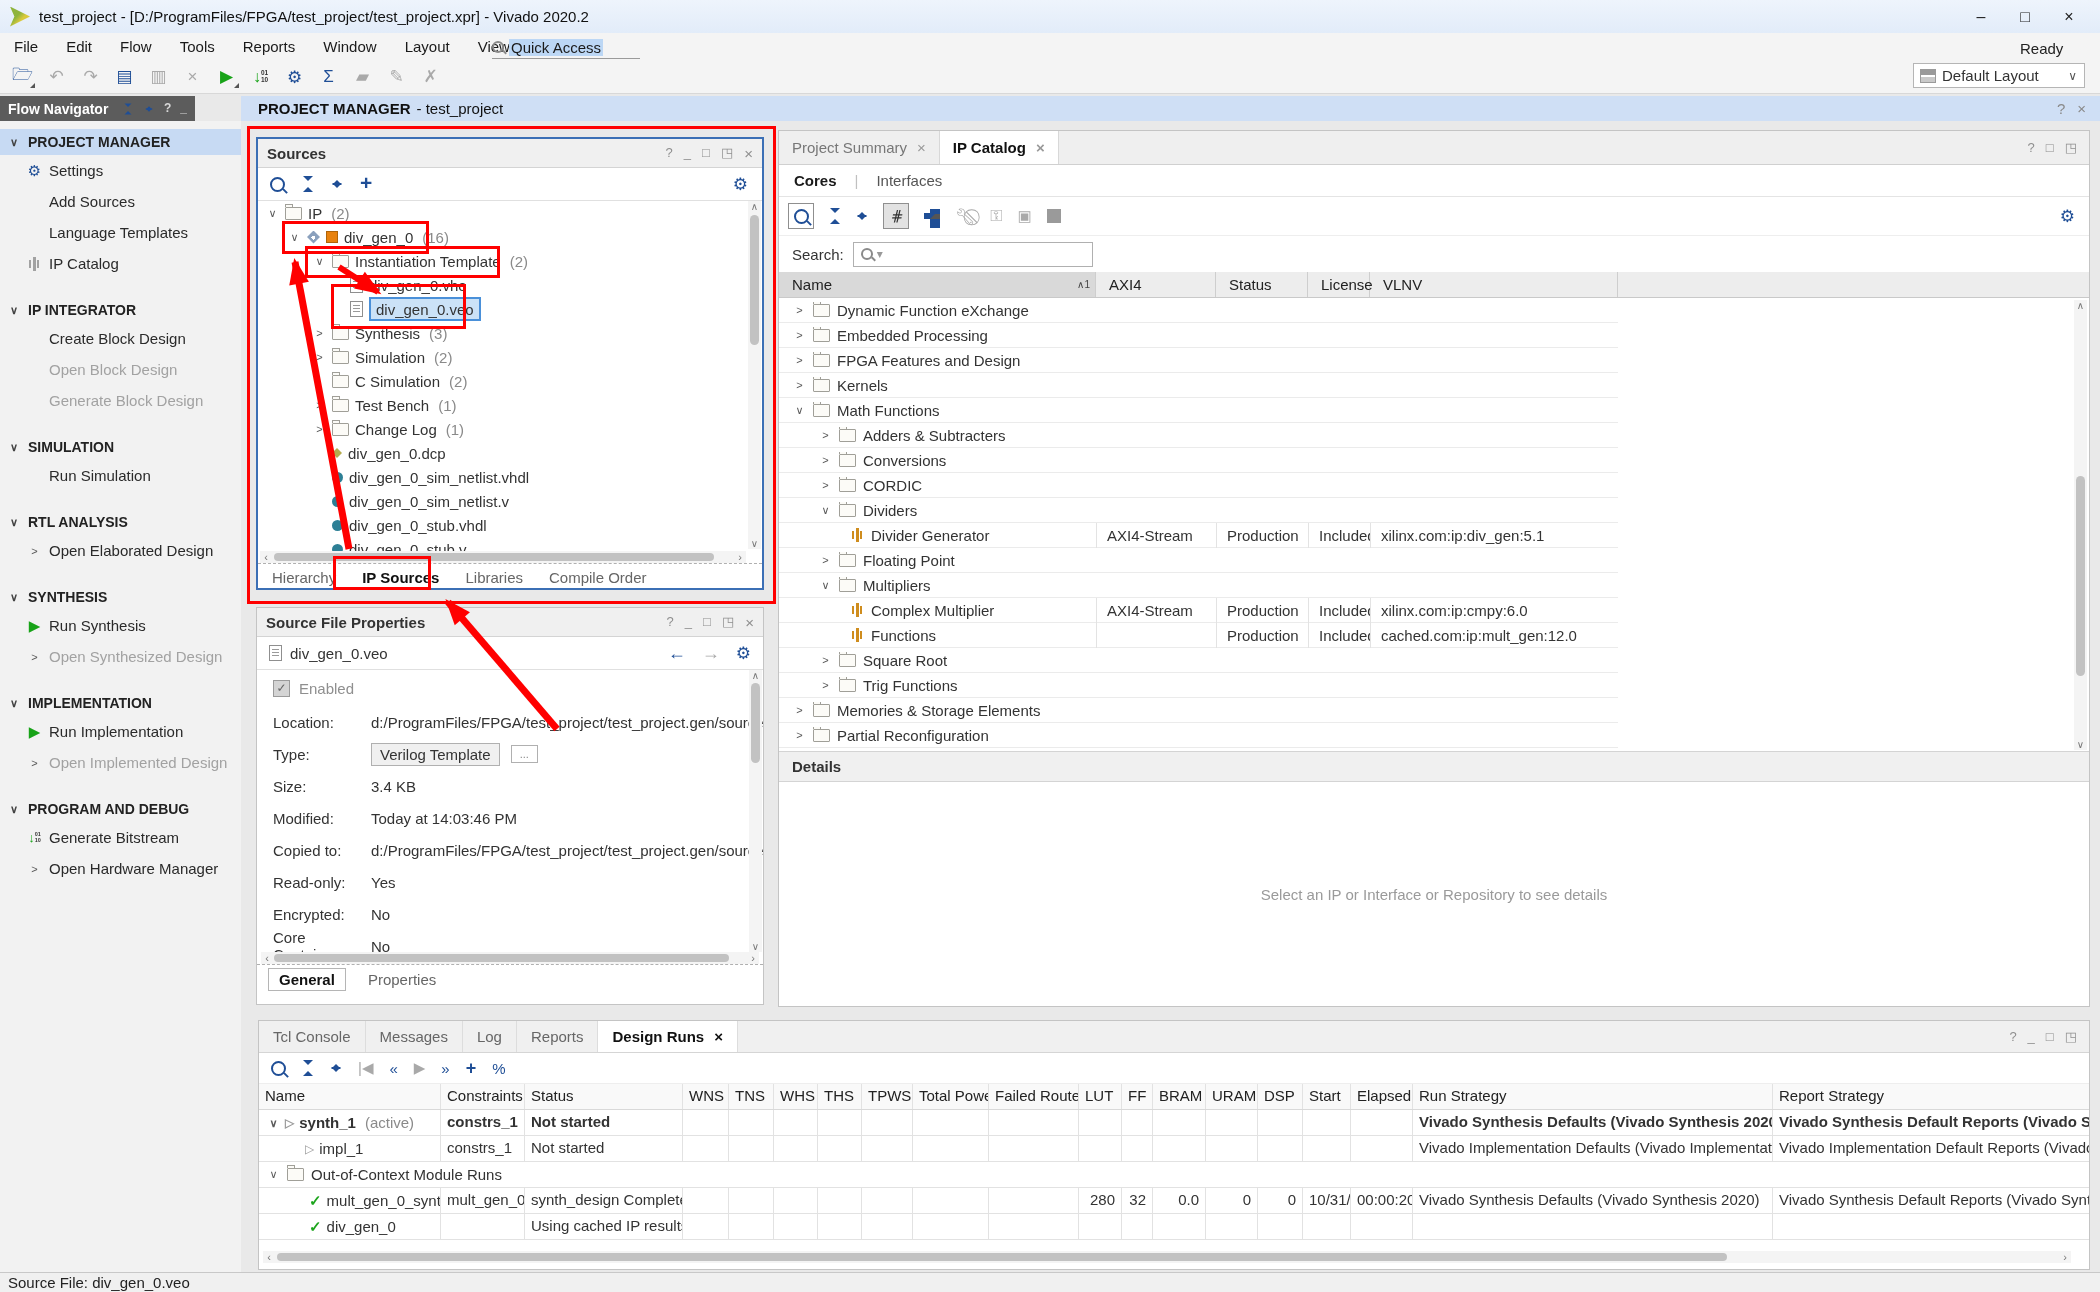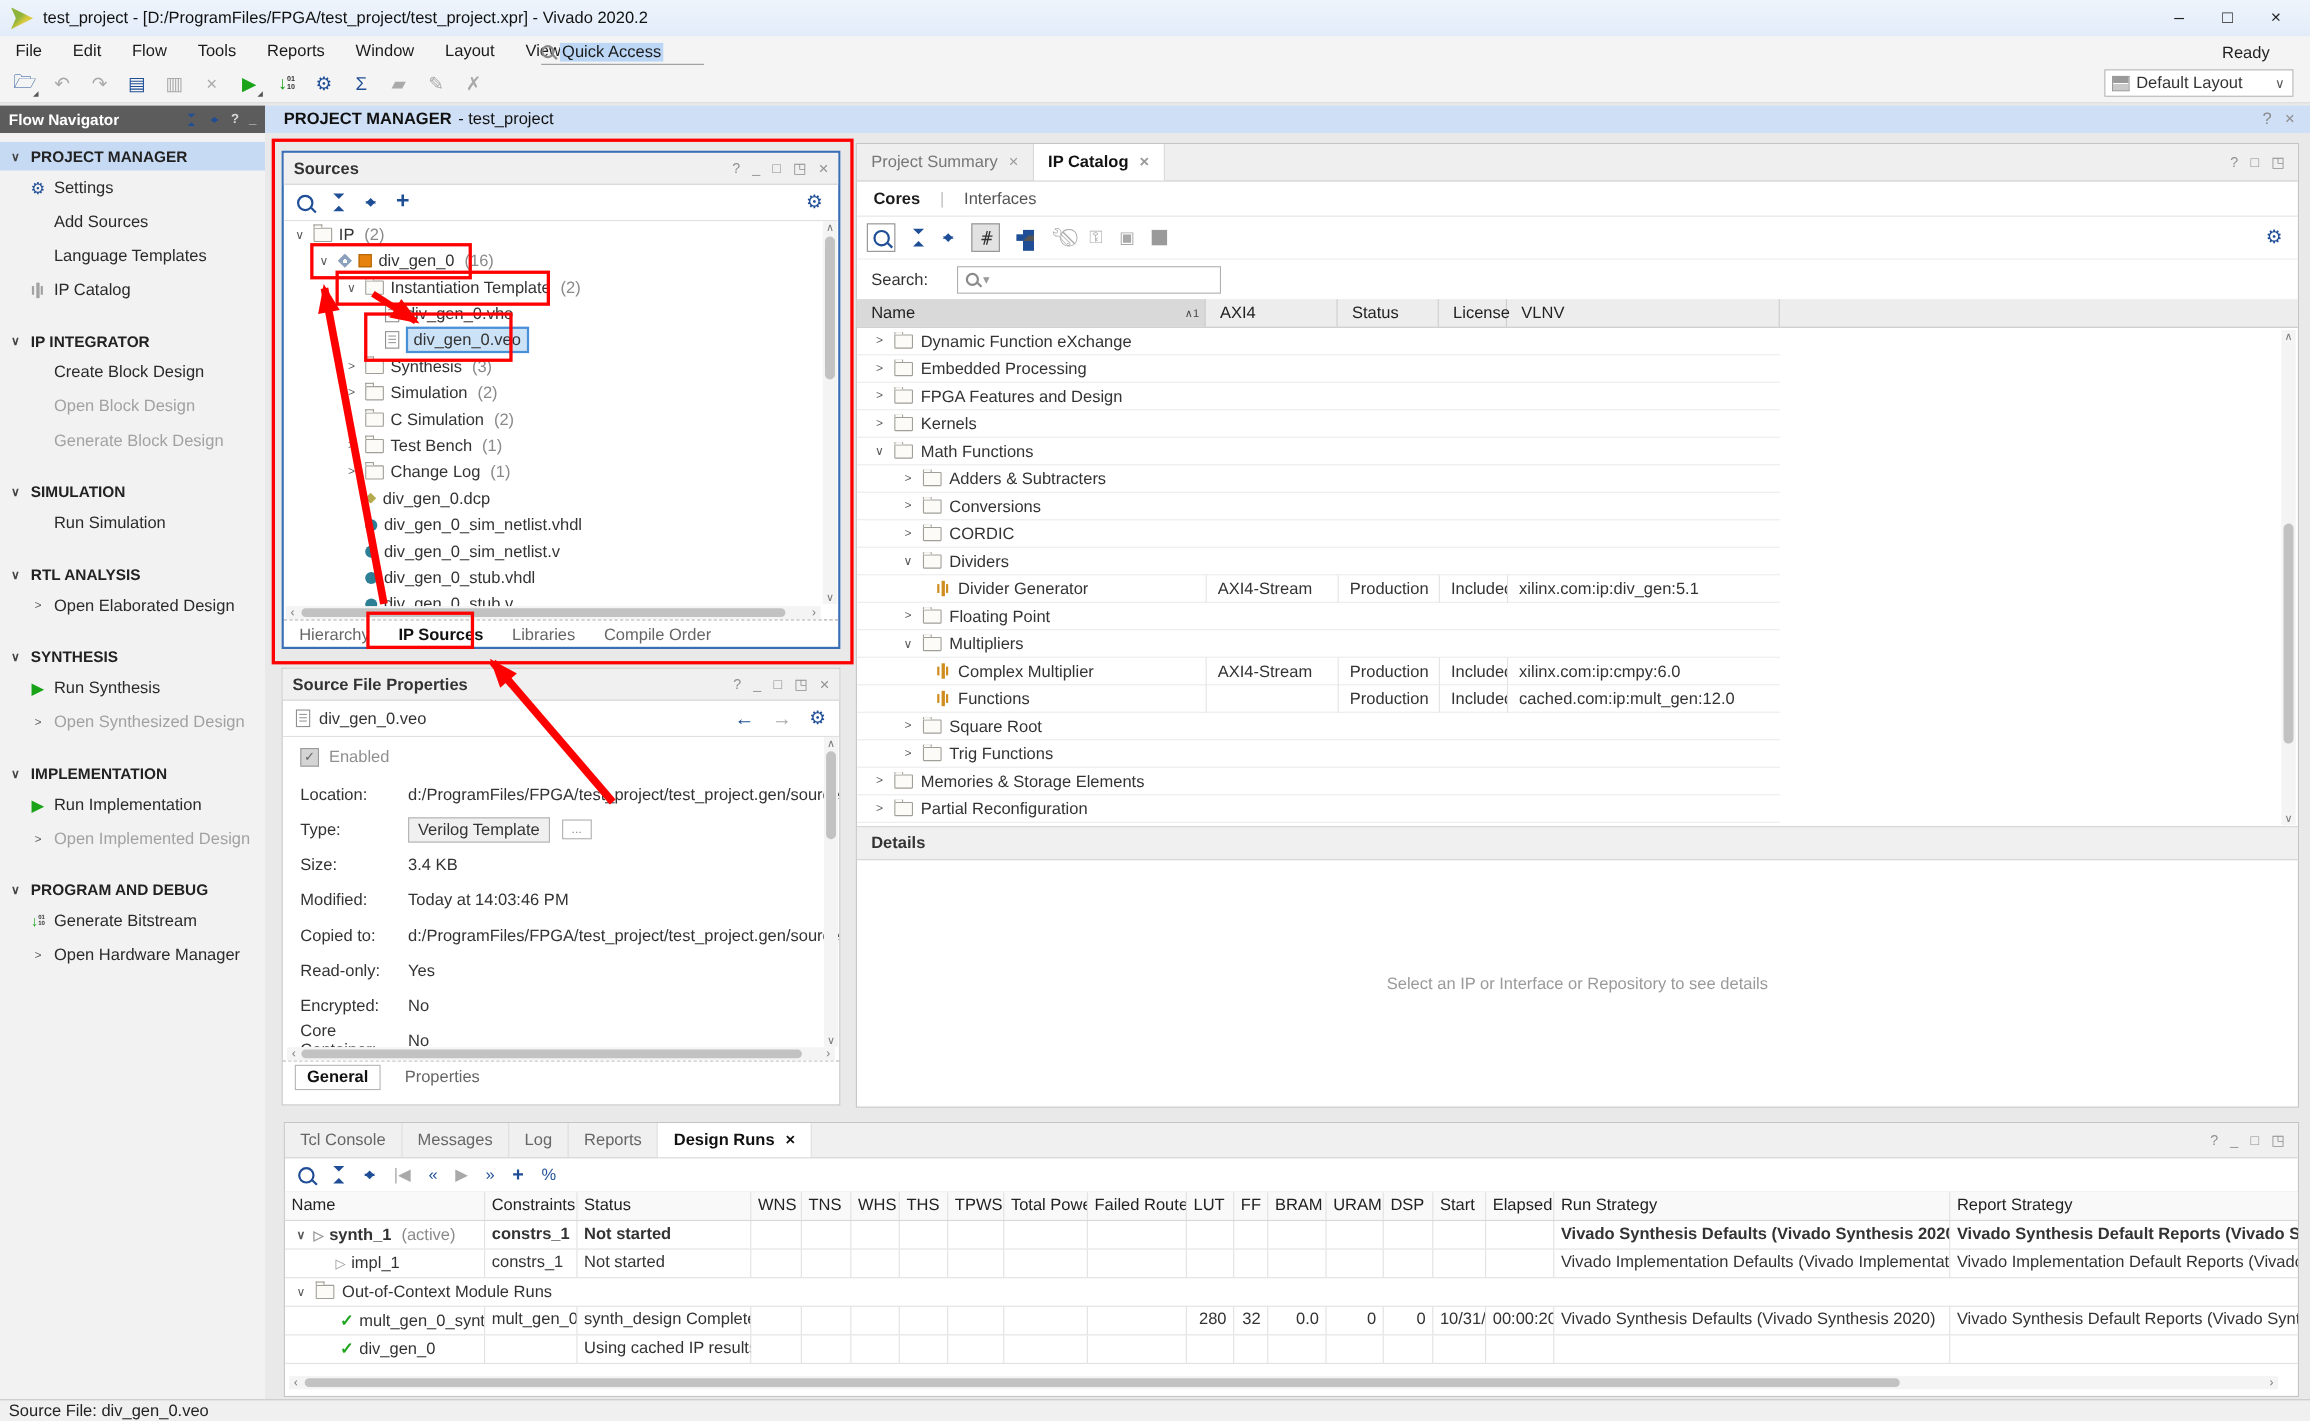--- a/index.html
+++ b/index.html
@@ -20,21 +20,21 @@
   .toolbar{left:0;top:60px;width:2100px;height:34px;background:#f4f4f4;border-bottom:1px solid #d8d8d8;display:flex;align-items:center;padding-left:12px;box-sizing:border-box;gap:13px}
   .tbi{width:21px;height:22px;display:flex;align-items:center;justify-content:center;font-size:17px;position:relative}
   .blue{color:#1f4e96}.gray{color:#a9a9a9}.green{color:#18a318}
   .ddcorner::after{content:"";position:absolute;right:-2px;bottom:0;border-left:5px solid transparent;border-bottom:5px solid #555}
   .bitstream{display:flex;align-items:center;font-weight:bold;color:#18a318;font-size:16px}
   .bits{display:flex;flex-direction:column;font-size:6.5px;line-height:6.5px;color:#333;font-weight:bold}
   .layoutdd{position:absolute;left:1913px;top:63px;width:172px;height:25px;background:#fff;border:1px solid #b5b5b5;display:flex;align-items:center;gap:7px;padding:0 7px;box-sizing:border-box}
   .gridico{width:14px;height:12px;background:linear-gradient(#9a9a9a 45%,transparent 45% 55%,#c9c9c9 55%);outline:1px solid #9a9a9a}
   .ddchev{margin-left:auto;color:#555;font-size:12px}
   
-  .fnheadbar{left:0;top:96px;width:241px;height:25px;background:#5c5c5c;color:#fff;font-weight:bold;font-size:14px;display:flex;align-items:center;padding:0 8px;box-sizing:border-box}
+  .fnheadbar{left:0;top:96px;width:195px;height:25px;background:#5c5c5c;color:#fff;font-weight:bold;font-size:14px;display:flex;align-items:center;padding:0 8px;box-sizing:border-box}
   .fnhb-icons{margin-left:auto;display:flex;gap:9px;color:#d9d9d9;font-size:12px}
   .sidebar{left:0;top:121px;width:241px;height:1151px;background:#f2f2f2;overflow:hidden}
   .fnhead{display:flex;align-items:center;gap:8px;padding-left:8px;height:26px;font-weight:bold;font-size:14px;color:#222;margin-top:18px}
   .fnhead.first{margin-top:8px}
   .fnhead .xp{font-size:11px;color:#444;width:12px}
   .fnhead.sel{background:#c7daf3}
   .fnitem{display:flex;align-items:center;gap:6px;height:31px;padding-left:26px;font-size:15px;color:#2a2a2a}
   .fnitem .ico{width:17px;display:flex;justify-content:center;align-items:center}
   .fnitem.dis{color:#a2a2a2}
   
@@ -109,21 +109,21 @@
   .cat-corerow b{color:#1a1a1a}
   .cat-corerow .sep{color:#c0c0c0}
   .cat-corerow .alt{color:#555}
   .cat-tools{height:38px;display:flex;align-items:center;gap:15px;padding-left:9px;position:relative;border-bottom:1px solid #eee}
   .boxed{border:1px solid #8f8f8f;width:26px;height:26px;display:flex;align-items:center;justify-content:center;box-sizing:border-box}
   .pressed{background:#e2e2e2}
   .hashicon{font-size:15px;color:#333;font-style:italic}
   .nodeico{width:16px;height:14px;position:relative}
   .nodeico::before{content:"";position:absolute;left:0;top:4px;width:6px;height:6px;background:#1f4e96}
   .nodeico::after{content:"";position:absolute;right:0;top:0;width:5px;height:5px;background:#1f4e96;box-shadow:0 9px 0 #1f4e96}
-  .cat-search{height:36px;display:flex;align-items:center;gap:26px;padding-left:13px}
+  .cat-search{height:36px;display:flex;align-items:center;gap:9px;padding-left:13px}
   .searchbox{width:240px;height:25px;border:1px solid #b0b0b0;background:#fff;display:flex;align-items:center;gap:4px;padding-left:7px;box-sizing:border-box;color:#999;font-size:12px}
   .cat-header{height:25px;display:flex;background:#ededed;border-bottom:1px solid #c9c9c9;color:#222}
   .chc{display:flex;align-items:center;padding-left:13px;box-sizing:border-box;border-right:1px solid #cecece}
   .chc.name{width:317px;background:#d9d9d9}
   .chc.w2{width:120px}.chc.w3{width:92px}.chc.w4{width:62px}.chc.w5{width:248px}
   .sortind{margin-left:auto;margin-right:5px;font-size:10px;color:#444}
   .cattree{position:relative}
   .crow{width:839px;height:25px;display:flex;align-items:center;border-bottom:1px solid #ebebeb;box-sizing:border-box}
   .cname{display:flex;align-items:center;gap:7px;width:317px;box-sizing:border-box;flex:none;white-space:nowrap;overflow:hidden}
   .c0{padding-left:14px}.c1{padding-left:40px}.c2{padding-left:72px}

